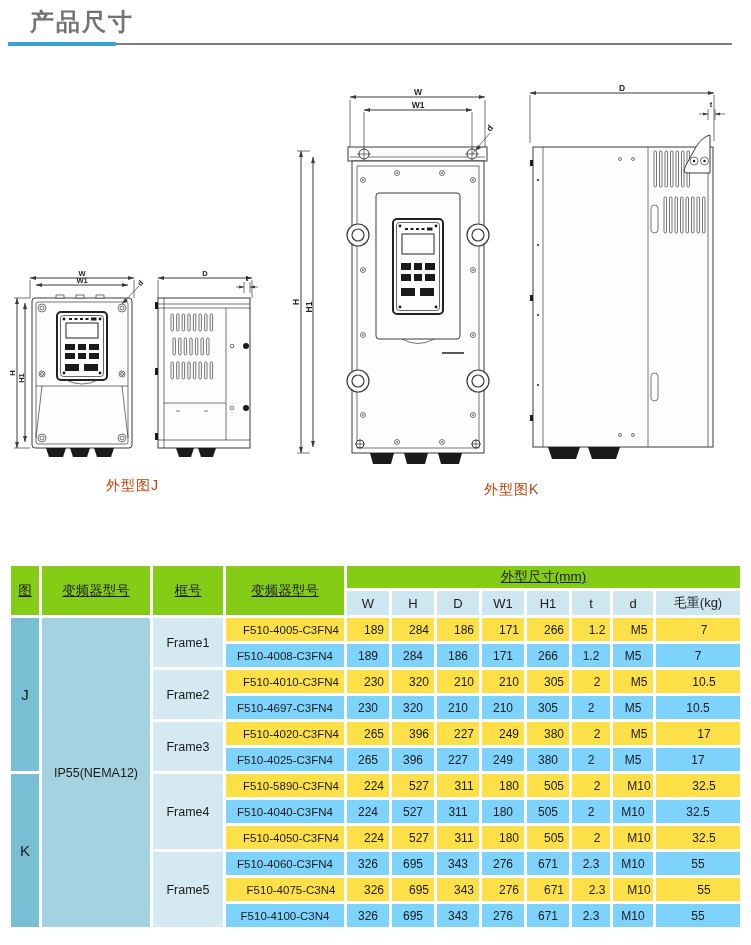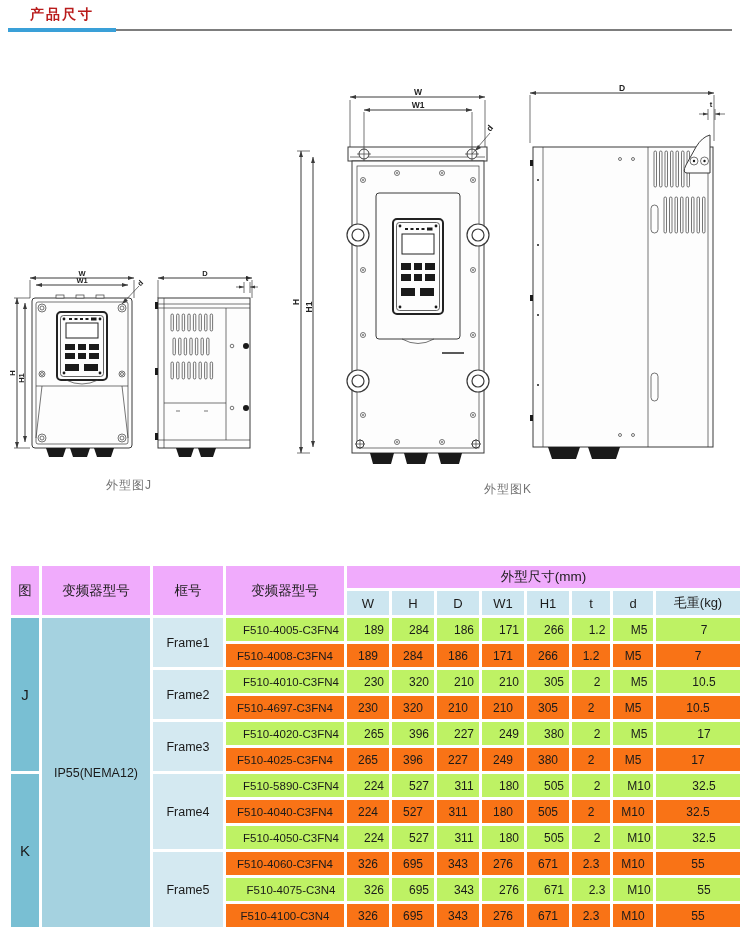--- a/index.html
+++ b/index.html
@@ -1,55 +1,55 @@
 <!DOCTYPE html>
 <html><head>
 <meta charset="utf-8">
 <style>
   html,body{margin:0;padding:0;background:#fff;}
   body{width:751px;height:945px;font-family:"Liberation Sans",sans-serif;color:#1a1a1a;position:relative;overflow:hidden;}
   .page{position:relative;width:751px;height:945px;background:#fff;}
 
   
   .title-block{position:absolute;left:8px;top:6px;width:732px;}
-  .page-title{font-size:14px;font-weight:bold;letter-spacing:2px;margin:0 0 4px 22px;color:#b91c1c;}
+  .page-title{font-size:24px;font-weight:bold;letter-spacing:2px;margin:0 0 4px 22px;color:#737373;}
   .rule{position:relative;height:6px;margin-top:3px;}
   .rule-gray{position:absolute;left:0;right:8px;top:1px;height:2px;background:#7d7d7d;}
   .rule-blue{position:absolute;left:0;top:0;width:108px;height:4px;background:#3aa0d8;}
 
   
   .figures{position:absolute;left:0;top:85px;width:751px;height:425px;}
   .figures svg{position:absolute;}
   .fig-j-front{left:8px;top:183px;}
   .fig-j-side{left:146px;top:183px;}
   .fig-k-front{left:292px;top:0;}
   .fig-k-side{left:518px;top:0;}
-  .caption{position:absolute;font-size:12px;color:#737373;letter-spacing:1px;text-align:right;}
+  .caption{position:absolute;font-size:14px;color:#c2410c;letter-spacing:1px;text-align:right;}
   .caption-j{left:106px;top:392px;}
   .caption-k{left:484px;top:396px;}
   .ln{stroke:#3a3a3a;stroke-width:1;fill:none;}
   .thin{stroke:#3a3a3a;stroke-width:.7;fill:none;}
   .dk{fill:#1a1a1a;stroke:none;}
   .wh{fill:#fdfdfd;}
   .dimtxt{font-size:7.5px;fill:#222;font-weight:bold;text-anchor:middle;}
   .dimtxt8{font-size:8.5px;fill:#222;font-weight:bold;text-anchor:middle;}
   .arr{fill:#3a3a3a;stroke:none;}
 
   
   .dims-table{position:absolute;left:8px;top:563px;border-collapse:separate;border-spacing:3px;table-layout:fixed;}
   .dims-table th,.dims-table td{text-align:center;vertical-align:middle;padding:0;font-weight:normal;overflow:hidden;white-space:nowrap;}
-  .hg{background:#f0abfc;font-size:13.5px;color:#1c1c1c;height:22px;}
+  .hg{background:#84cc16;font-size:13.5px;color:#1c1c1c;height:22px;text-decoration:underline;}
   .hb{background:#cde6f0;font-size:13px;color:#1c1c1c;height:24px;}
   tr.rlight{height:23px;}
   tr.rgreen{height:23px;}
   .cfig{background:#79bfd3;font-size:15px;}
   .cprot{background:#a5d2e0;font-size:12.5px;margin-top:17px;}
   .cframe{background:#d4e9f1;font-size:12.5px;margin-left:13px;}
-  tr.rlight .cmodel,tr.rlight .cval{background:#bef264;padding-left:12px;}
-  tr.rgreen .cmodel,tr.rgreen .cval{background:#f97316;text-align:center;}
+  tr.rlight .cmodel,tr.rlight .cval{background:#fde047;padding-left:12px;}
+  tr.rgreen .cmodel,tr.rgreen .cval{background:#7dd3fc;text-align:center;}
   .cmodel{font-size:11.5px;}
   .cval{font-size:12px;}
 </style>
 </head>
 <body>
 
 <div class="page">
 
   <div class="title-block">
     <h1 class="page-title">产品尺寸</h1>

